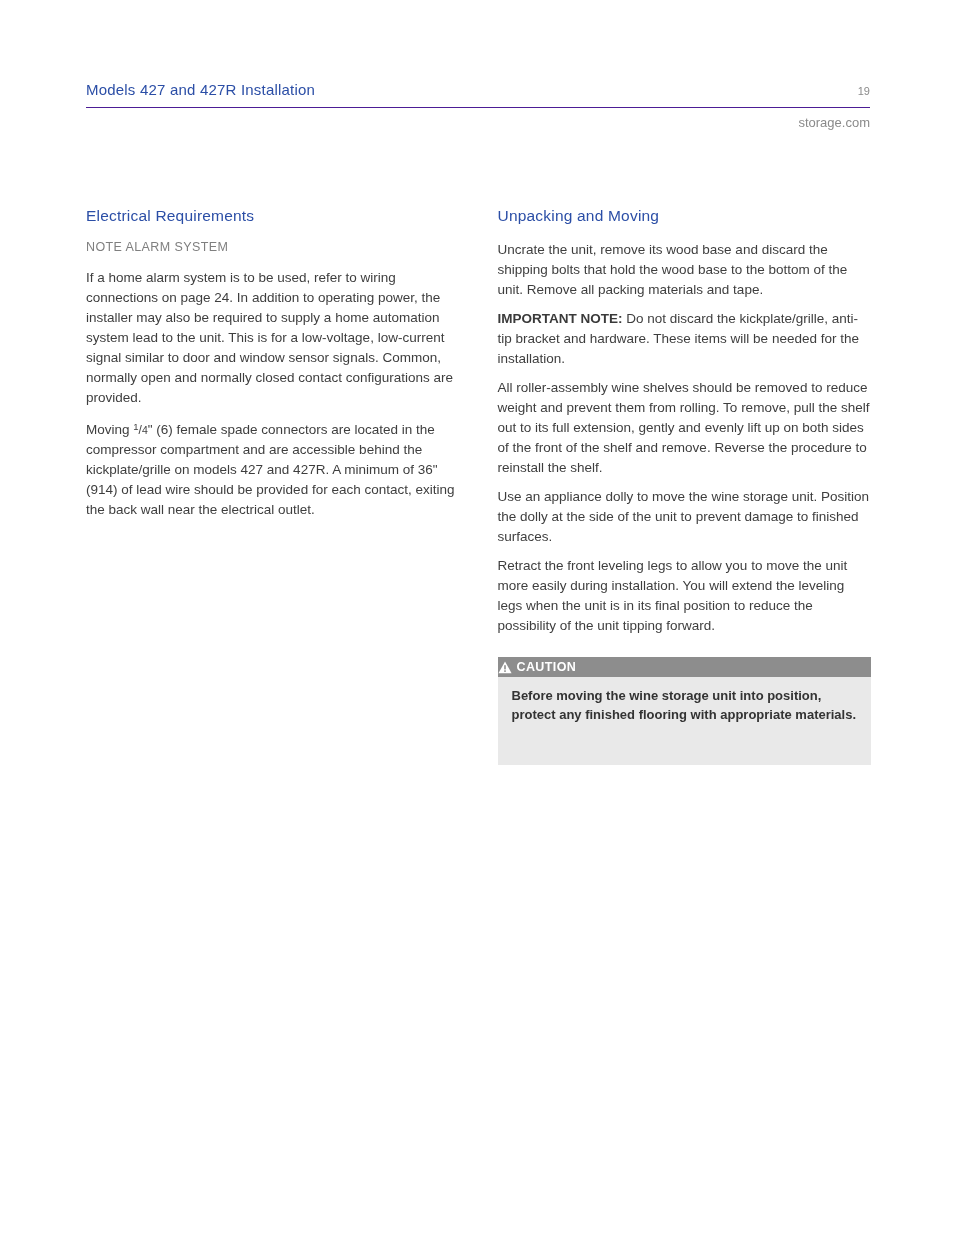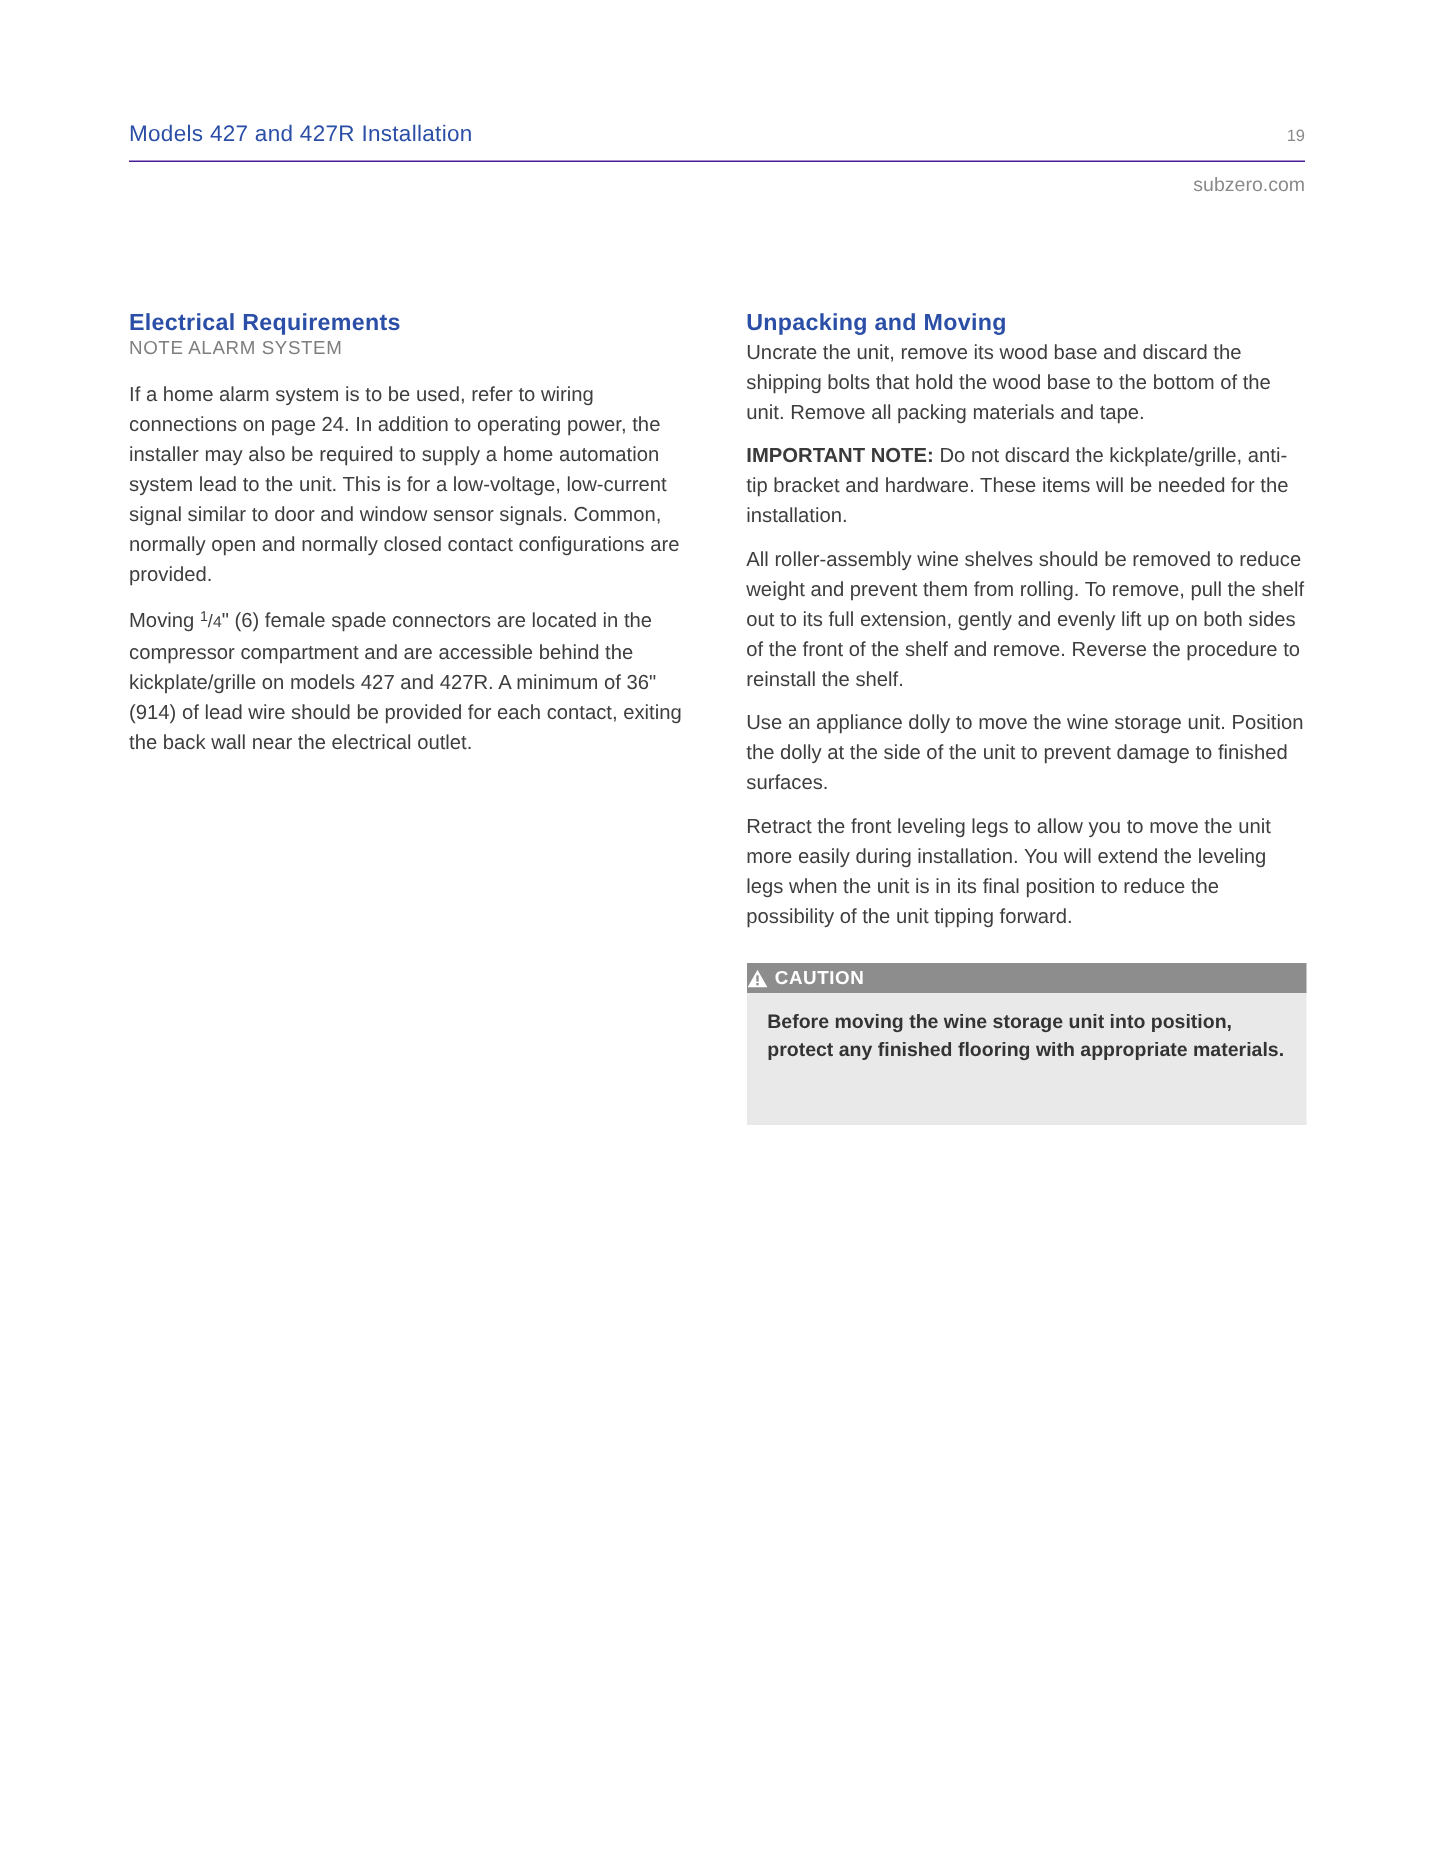--- a/index.html
+++ b/index.html
@@ -47,22 +47,23 @@
     left: 86px;
     right: 83px;
     top: 207px;
     display: flex;
     gap: 38px;
   }
   .col { flex: 1 1 0; min-width: 0; }
   h2.section-heading {
     color: #2b4ea6;
     font-size: 15.5px;
-    font-weight: 700;
+    font-weight: 400;
     letter-spacing: 0.2px;
+    margin-bottom: 15px;
   }
   h3.subsection-heading {
     color: #7f7f7f;
     font-size: 12.5px;
     font-weight: 400;
     letter-spacing: 0.4px;
     margin-bottom: 14px;
   }
   p.body-text {
     color: #3e3e3e;
@@ -101,21 +102,21 @@
 </head>
 <body>
 
 <div class="page">
 
   <header class="header">
     <div class="header-row">
       <span class="doc-title">Models 427 and 427R Installation</span>
       <span class="page-number">19</span>
     </div>
-    <div class="website">subzero.com</div>
+    <div class="website">storage.com</div>
   </header>
 
   <main class="columns">
 
     <section class="col">
       <h2 class="section-heading">Electrical Requirements</h2>
       <h3 class="subsection-heading">NOTE ALARM SYSTEM</h3>
       <p class="body-text">
         <span>If a home alarm system is to be used, refer to wiring connections on page 24. In addition to operating power, the installer may also be required to supply a home automation system lead to the unit. This is for a low-voltage, low-current signal similar to door and window sensor signals. Common, normally open and normally closed contact configurations are provided.</span>
       </p>

